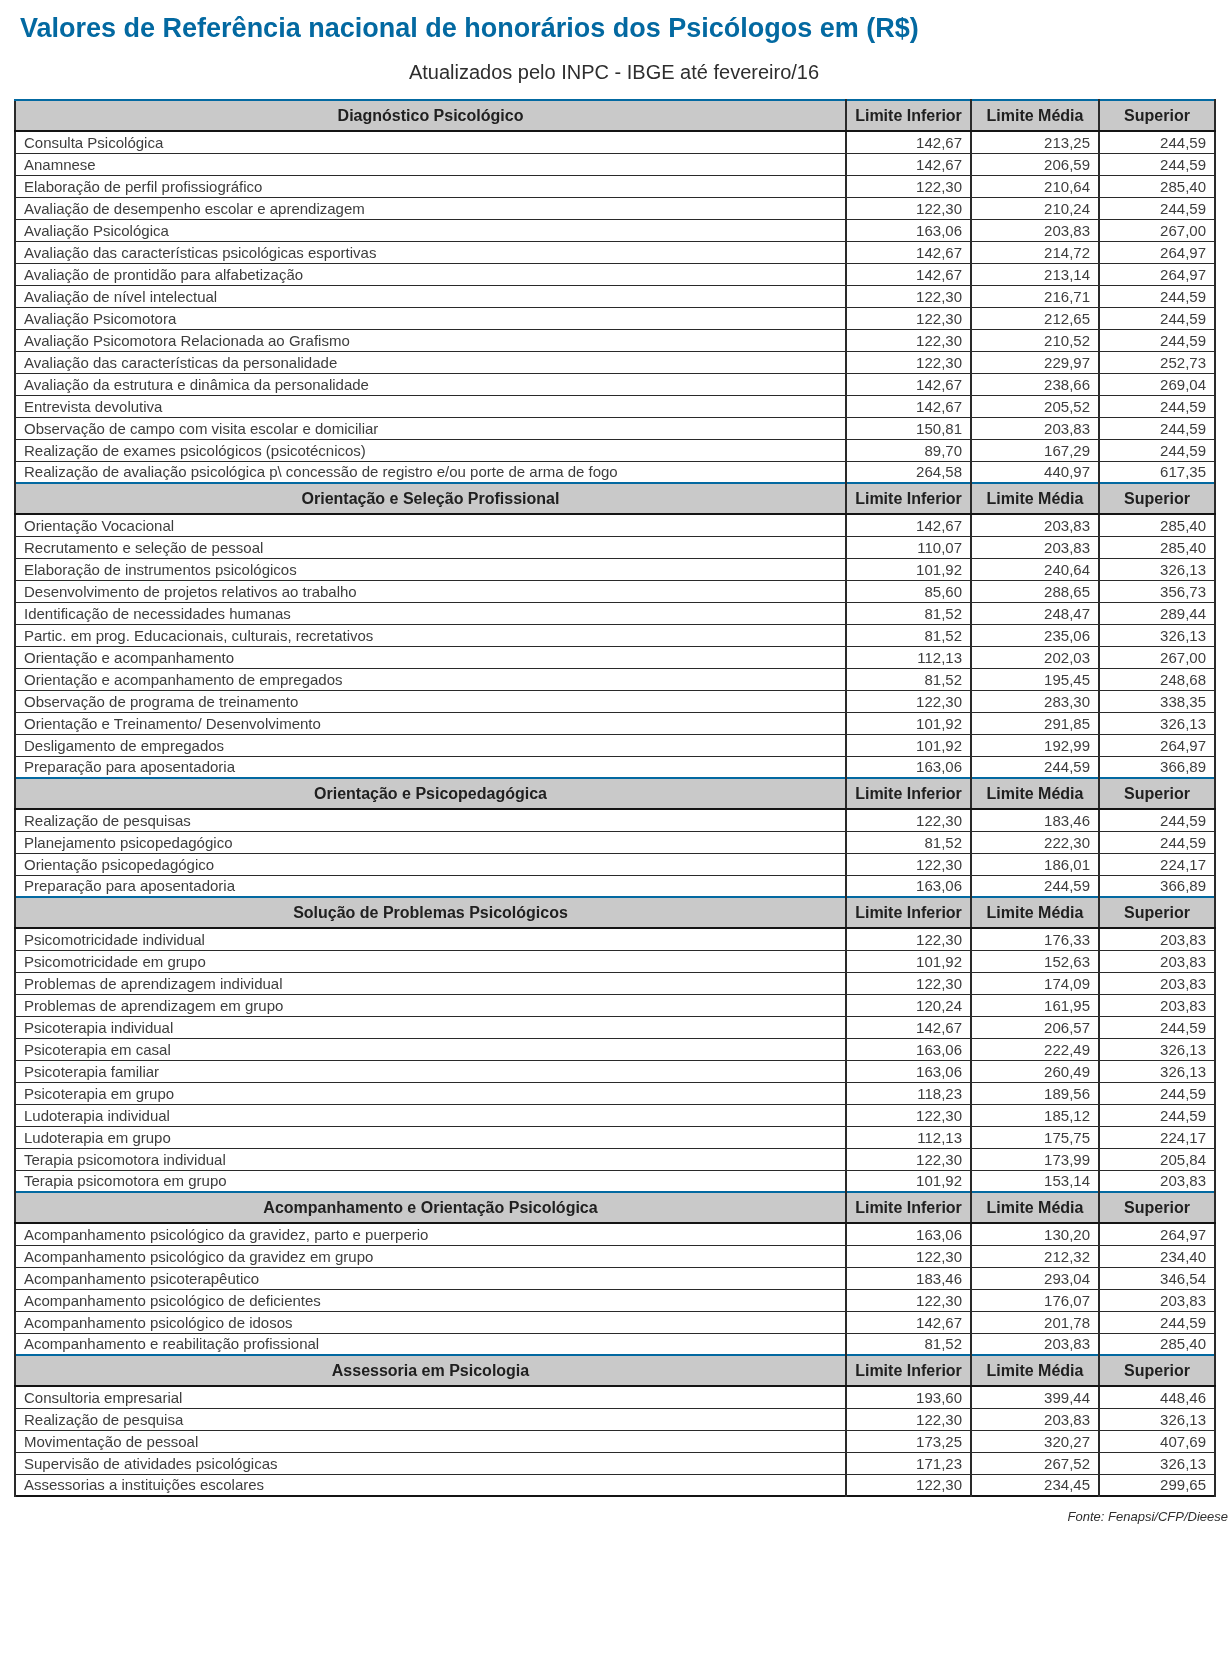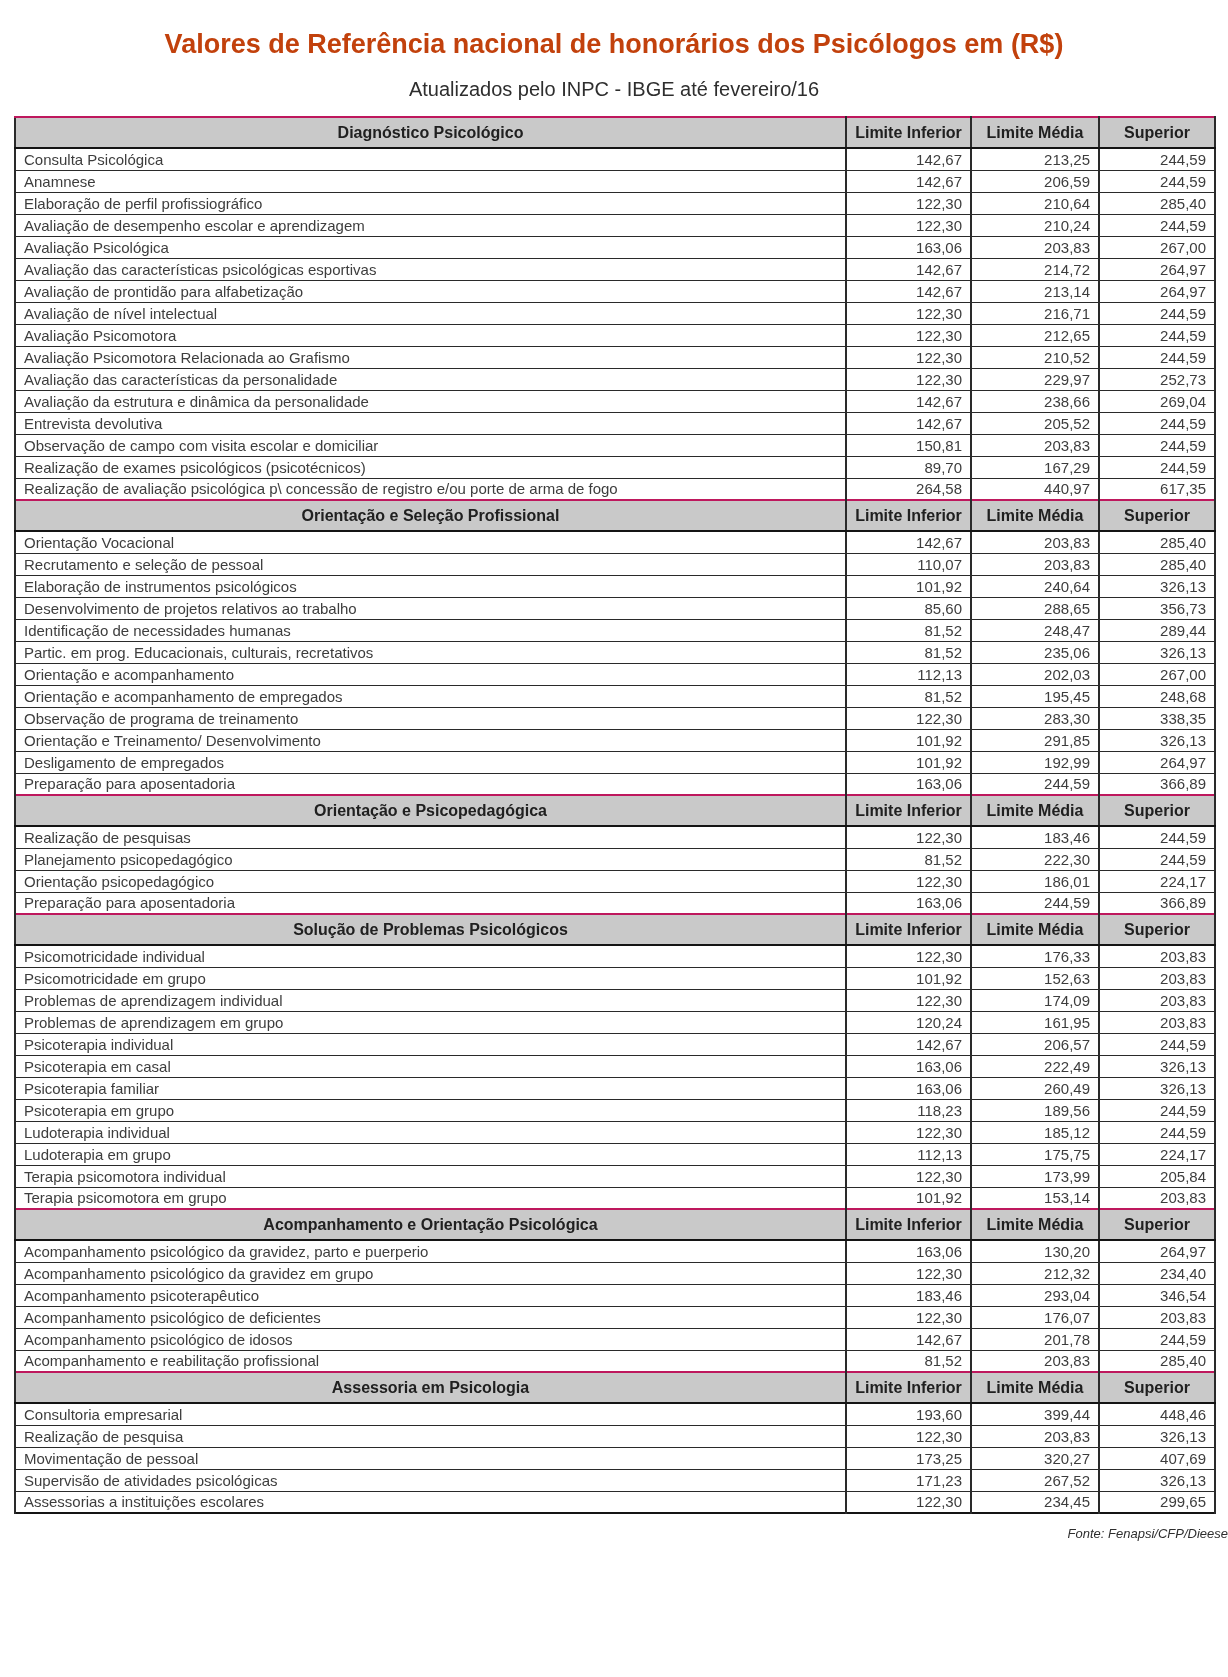--- a/index.html
+++ b/index.html
@@ -9,26 +9,26 @@
   }
   .page {
     width: 1228px;
     min-height: 1677px;
     background: #ffffff;
     font-family: "Liberation Sans", "DejaVu Sans", sans-serif;
     box-sizing: border-box;
     padding-top: 12px;
   }
   .title {
-    text-align: center;
+    text-align: left;
     font-size: 27px;
     font-weight: bold;
-    color: #c2410c;
+    color: #0369a1;
     line-height: 32px;
-    margin: 16px 20px;
+    margin: 0 20px;
   }
   .subtitle {
     text-align: center;
     font-size: 20px;
     font-weight: normal;
     color: #2e2e2e;
     line-height: 26px;
     margin-top: 15px;
   }
   table.fees {
@@ -47,21 +47,21 @@
     border: 1px solid #2a2a2a;
     border-left-width: 2px;
     border-right-width: 2px;
     font-family: "Liberation Sans", "DejaVu Sans", sans-serif;
     overflow: hidden;
     white-space: nowrap;
     box-sizing: border-box;
   }
   tr.section-row th {
     background: #c9c9c9;
-    border-top: 2px solid #be185d;
+    border-top: 2px solid #0369a1;
     border-bottom: 2px solid #141414;
     font-size: 16px;
     font-weight: bold;
     color: #202020;
     text-align: center;
     height: 31px;
     padding: 2px 4px;
   }
   tr.data-row td {
     height: 22px;

